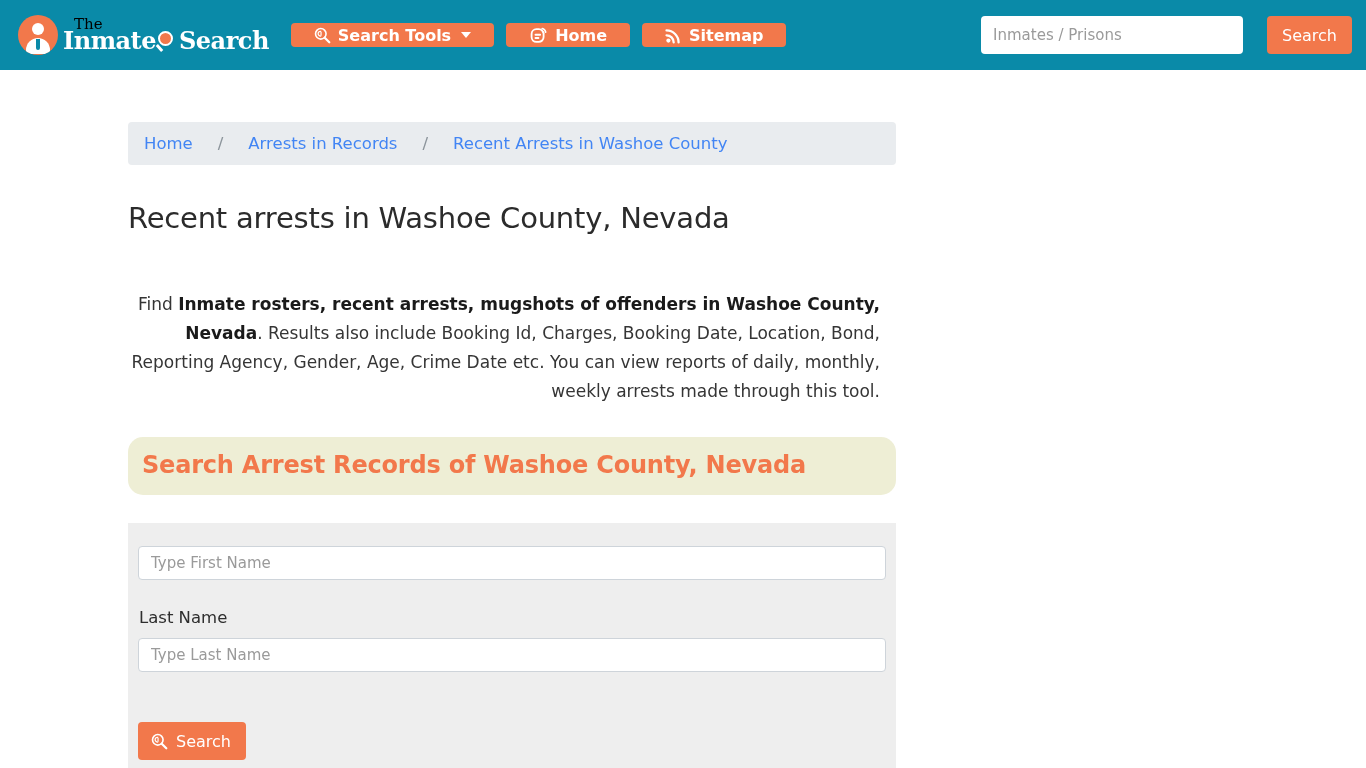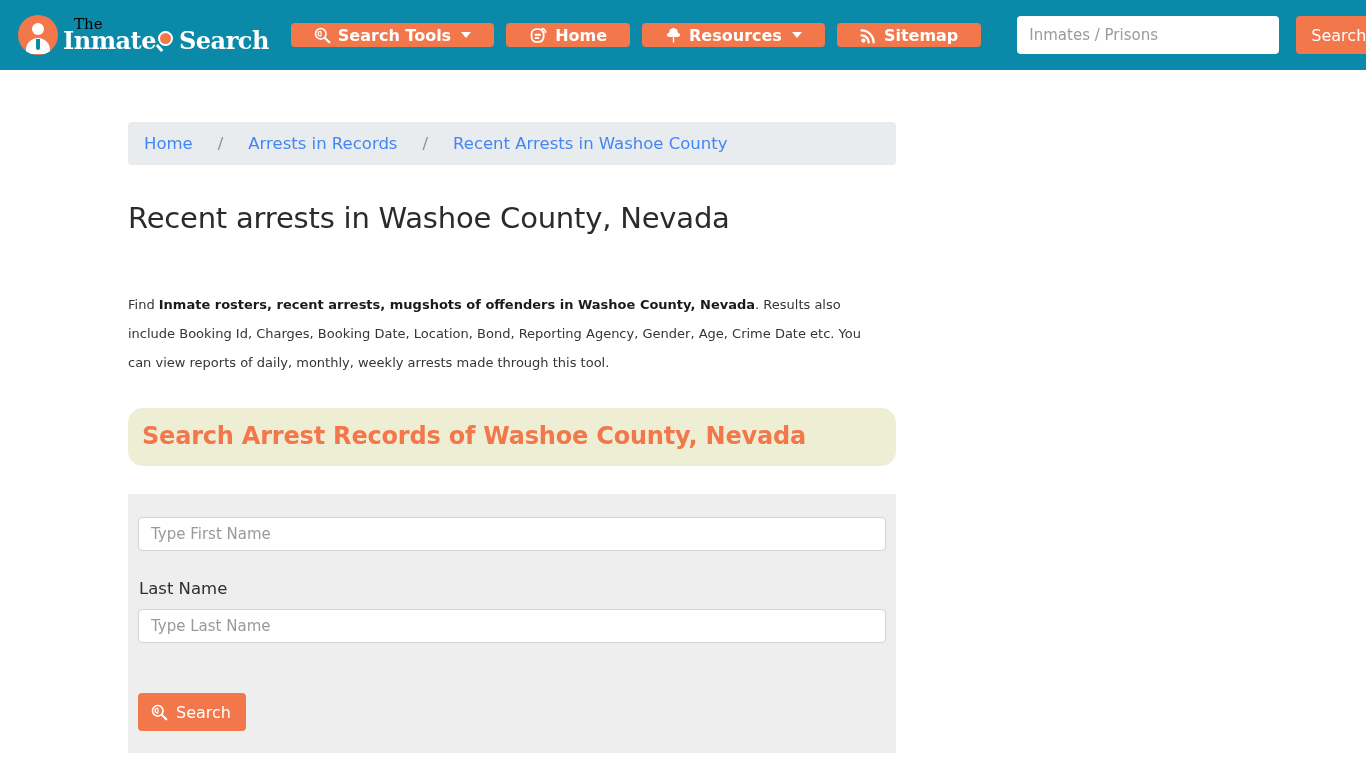--- a/index.html
+++ b/index.html
@@ -132,21 +132,21 @@
     border-right: 5px solid transparent;
     border-top: 6px solid #ffffff;
     margin-left: 3px;
   }
   .ic { display: inline-flex; align-items: center; justify-content: center; }
 
   .header-search {
     margin-left: auto;
     display: flex;
     align-items: flex-start;
-    gap: 17px;
+    gap: 24px;
     flex: 0 0 auto;
     padding-left: 36px;
   }
   .header-search-input {
     width: 262px;
     height: 38px;
     border: none;
     border-radius: 4px;
     background: #ffffff;
     padding: 0 12px;
@@ -192,25 +192,26 @@
 
   .page-title {
     font-size: 29px;
     font-weight: 400;
     color: #2b2b2b;
     margin: 36px 0 0 0;
     letter-spacing: -0.2px;
   }
 
   .intro {
-    font-size: 13px;
+    font-size: 17px;
     line-height: 29px;
     color: #353535;
     margin: 55px 3px 0 0;
     max-width: 752px;
+    text-align: right;
   }
   .intro b { font-weight: 700; color: #1a1a1a; }
 
   .section-banner {
     background: #eeeed5;
     border-radius: 15px;
     margin-top: 31px;
     padding: 14px 14px 16px 14px;
   }
   .section-banner h2 {
@@ -308,30 +309,20 @@
           <path d="M9.2 3.2h2.1a5.6 5.6 0 0 1 5.6 5.6v3.6a5.6 5.6 0 0 1-5.6 5.6H8.6A5.6 5.6 0 0 1 3 12.4V8.8a5.6 5.6 0 0 1 5.6-5.6z" fill="none" stroke="#ffffff" stroke-width="2.1"></path>
           <rect x="6.4" y="8.6" width="7.6" height="2.2" rx="1.1" fill="#ffffff"></rect>
           <rect x="6.4" y="12.3" width="5.6" height="2.2" rx="1.1" fill="#ffffff"></rect>
           <path d="M15.2 2.6a5.3 5.3 0 0 1 4.2 4.2" fill="none" stroke="#ffffff" stroke-width="1.8" stroke-linecap="round"></path>
           <path d="M15.6 6.2a2.2 2.2 0 0 1 1.6 1.6" fill="none" stroke="#ffffff" stroke-width="1.6" stroke-linecap="round"></path>
         </svg>
       </span>
       <span>Home</span>
     </button>
 
-    <button class="nav-btn">
-      <span class="ic">
-        <svg width="17" height="18" viewBox="0 0 18 20">
-          <path d="M9 1.6c1.1 1.6 2.9 1.2 3.9 2.4.9 1.1.2 2.3.9 3.3.7 1 2.3.9 2.6 2.3.3 1.5-1.4 2.3-2.7 2.6-1.7.4-3.3-.1-4.7-.9-1.4.8-3 1.3-4.7.9C3 11.9 1.3 11.1 1.6 9.6c.3-1.4 1.9-1.3 2.6-2.3.7-1 0-2.2.9-3.3C6.1 2.8 7.9 3.2 9 1.6z" fill="#ffffff"></path>
-          <rect x="8.25" y="10.4" width="1.5" height="8" rx="0.7" fill="#ffffff"></rect>
-        </svg>
-      </span>
-      <span>Resources</span>
-      <span class="caret"></span>
-    </button>
 
     <button class="nav-btn">
       <span class="ic">
         <svg width="17" height="17" viewBox="0 0 18 18">
           <circle cx="3.6" cy="14.4" r="2.2" fill="#ffffff"></circle>
           <path d="M1.6 8.8a7.6 7.6 0 0 1 7.6 7.6" fill="none" stroke="#ffffff" stroke-width="2.4" stroke-linecap="round"></path>
           <path d="M1.6 3.6a12.8 12.8 0 0 1 12.8 12.8" fill="none" stroke="#ffffff" stroke-width="2.4" stroke-linecap="round"></path>
         </svg>
       </span>
       <span>Sitemap</span>

